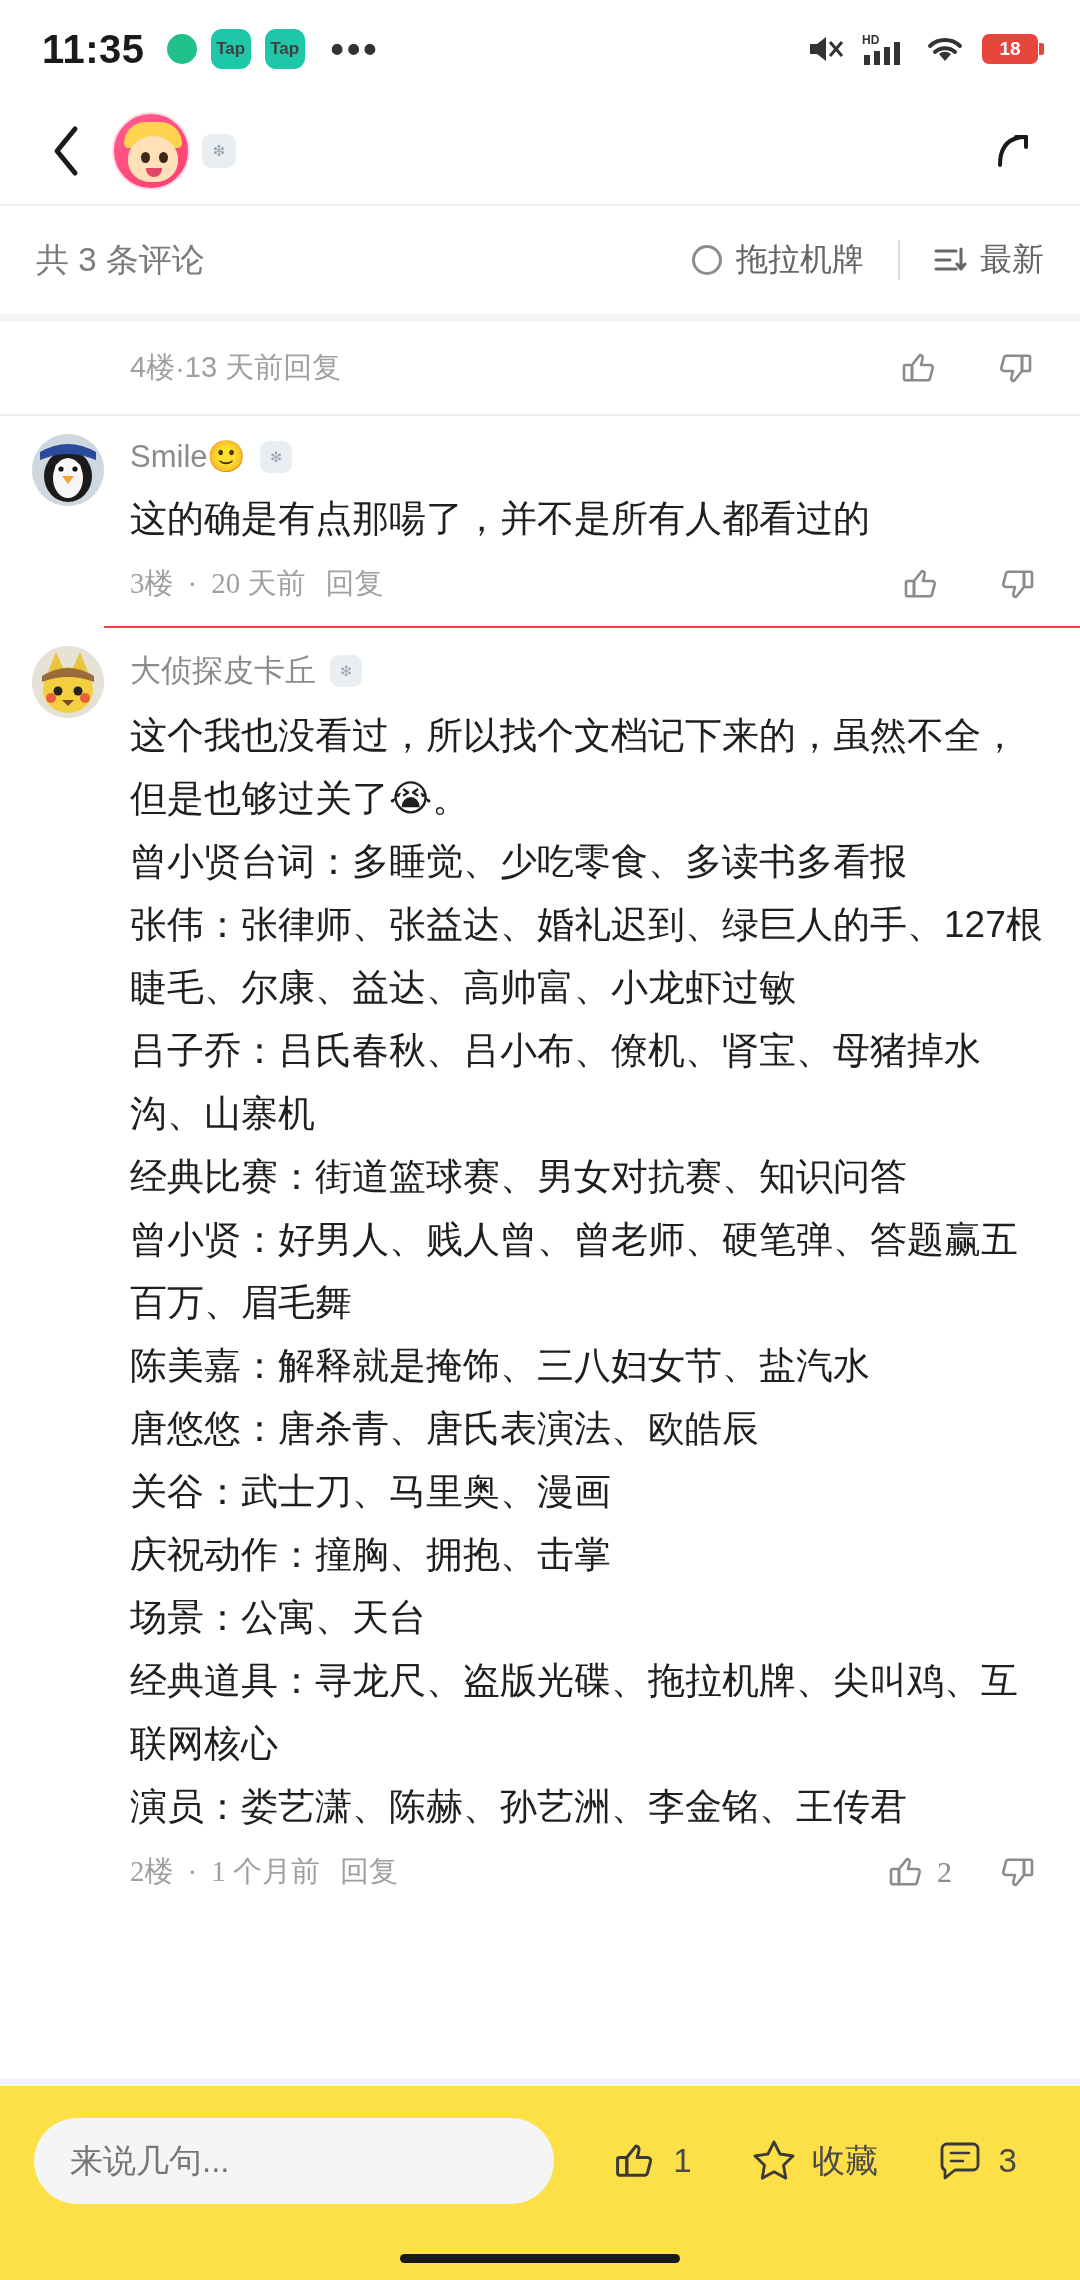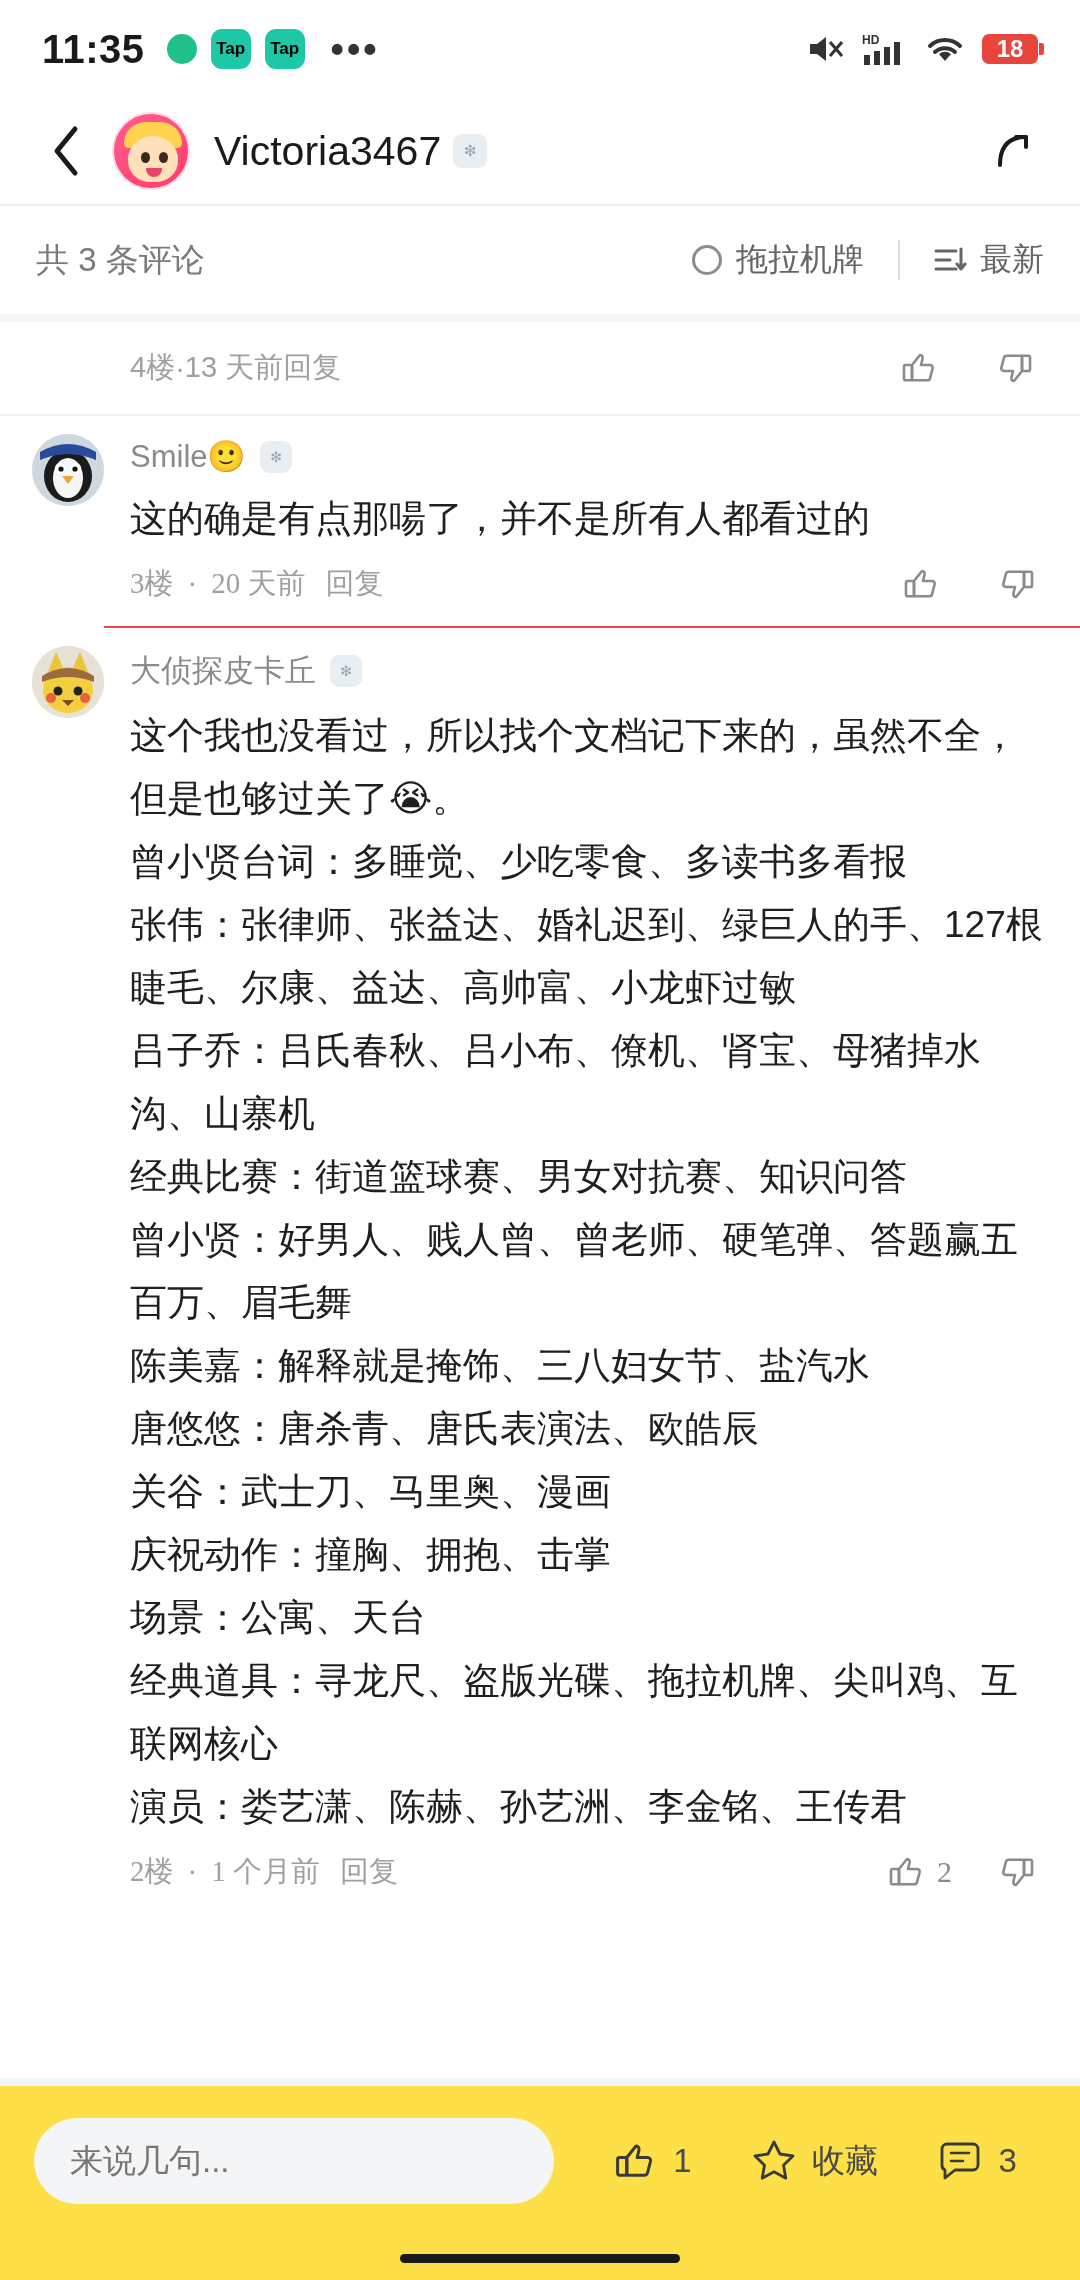--- a/index.html
+++ b/index.html
@@ -34,42 +34,42 @@
   }
   .dot-icon {
     width: 30px; height: 30px; border-radius: 50%;
     background: #1fc08a;
     display: inline-block;
   }
   .tap-badge {
     width: 40px; height: 40px;
     border-radius: 11px;
     background: #1ec7a8;
-    color: #000000;
+    color: #404040;
     font-size: 17px;
     font-weight: 700;
     display: flex; align-items: center; justify-content: center;
   }
   .ellipsis-icon {
     font-size: 38px; color: #333; line-height: 20px;
     letter-spacing: 3px;
     margin-left: 12px;
     font-weight: 700;
   }
   .status-spacer { flex: 1; }
   .status-right {
     display: flex; align-items: center; gap: 16px;
   }
   .status-right svg { display: block; }
   .battery {
     width: 56px; height: 30px;
     border-radius: 7px;
     background: #e8453c;
     color: #fff;
-    font-size: 24px;
+    font-size: 19px;
     font-weight: 700;
     display: flex; align-items: center; justify-content: center;
     position: relative;
   }
   .battery::after {
     content: "";
     position: absolute; right: -6px; top: 9px;
     width: 5px; height: 12px;
     background: #e8453c;
     border-radius: 0 2px 2px 0;
@@ -335,21 +335,20 @@
         <path d="M24 4L6 26l18 22" stroke="#1a1a1a" stroke-width="5" fill="none" stroke-linecap="round" stroke-linejoin="round"></path>
       </svg>
   </span>
   <span class="avatar-hd">
     <span class="hair"></span>
       <span class="face"></span>
     <span class="eye l"></span>
       <span class="eye r"></span>
       <span class="mouth"></span>
   </span>
-  <span class="username">Victoria3467</span>
   <span class="name-badge">❇</span>
   <span class="header-spacer"></span>
   <span class="share-icon">
     <svg width="48" height="48" viewBox="0 0 48 48">
       <path d="M36 10v10M36 10H26" stroke="#1a1a1a" stroke-width="4" fill="none" stroke-linecap="round"></path>
       <path d="M36 10C18 10 10 20 10 38" stroke="#1a1a1a" stroke-width="4" fill="none" stroke-linecap="round"></path>
     </svg>
   </span>
 </div>
 

